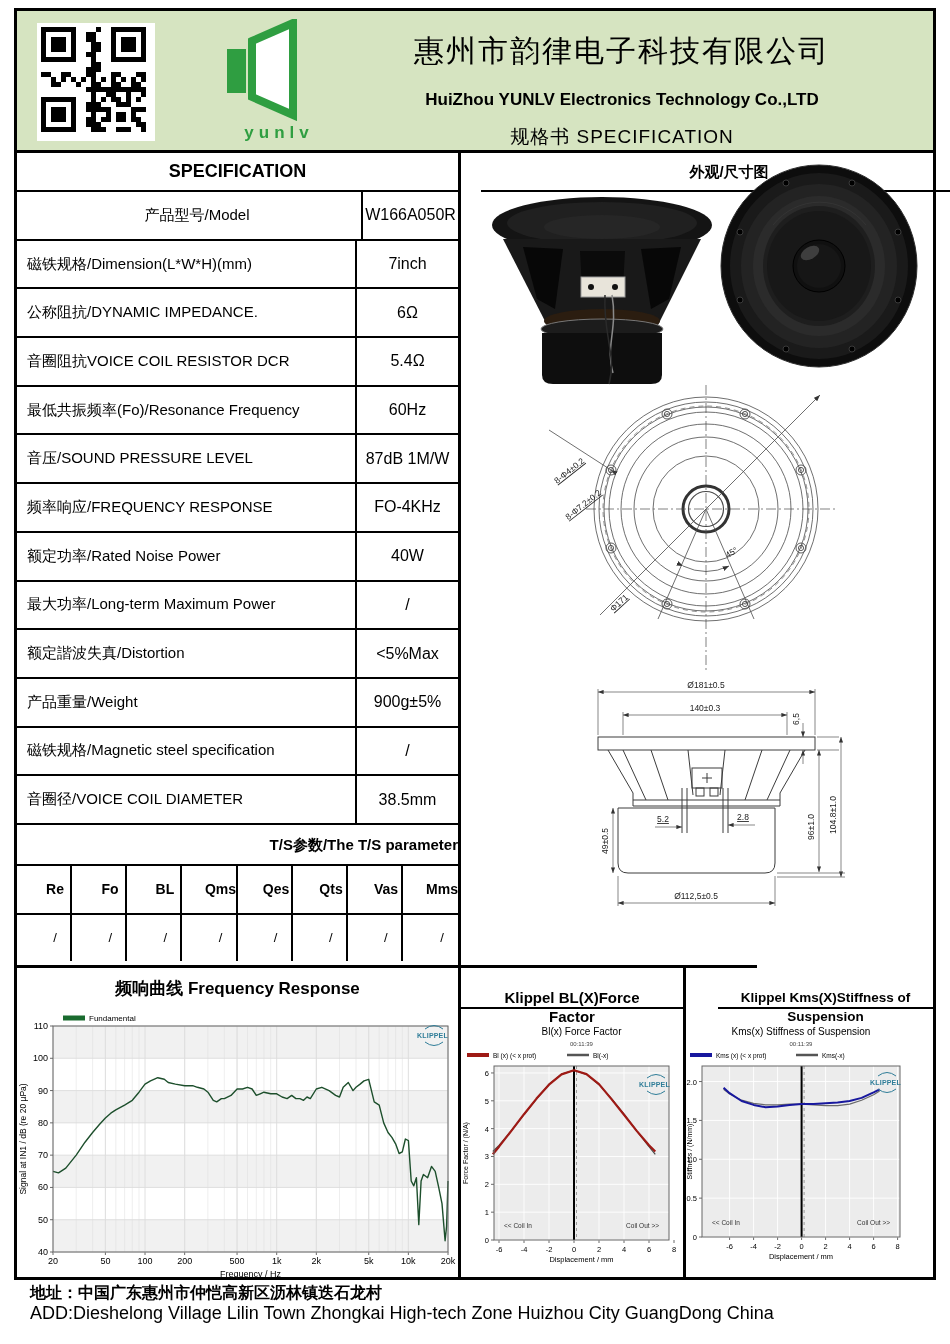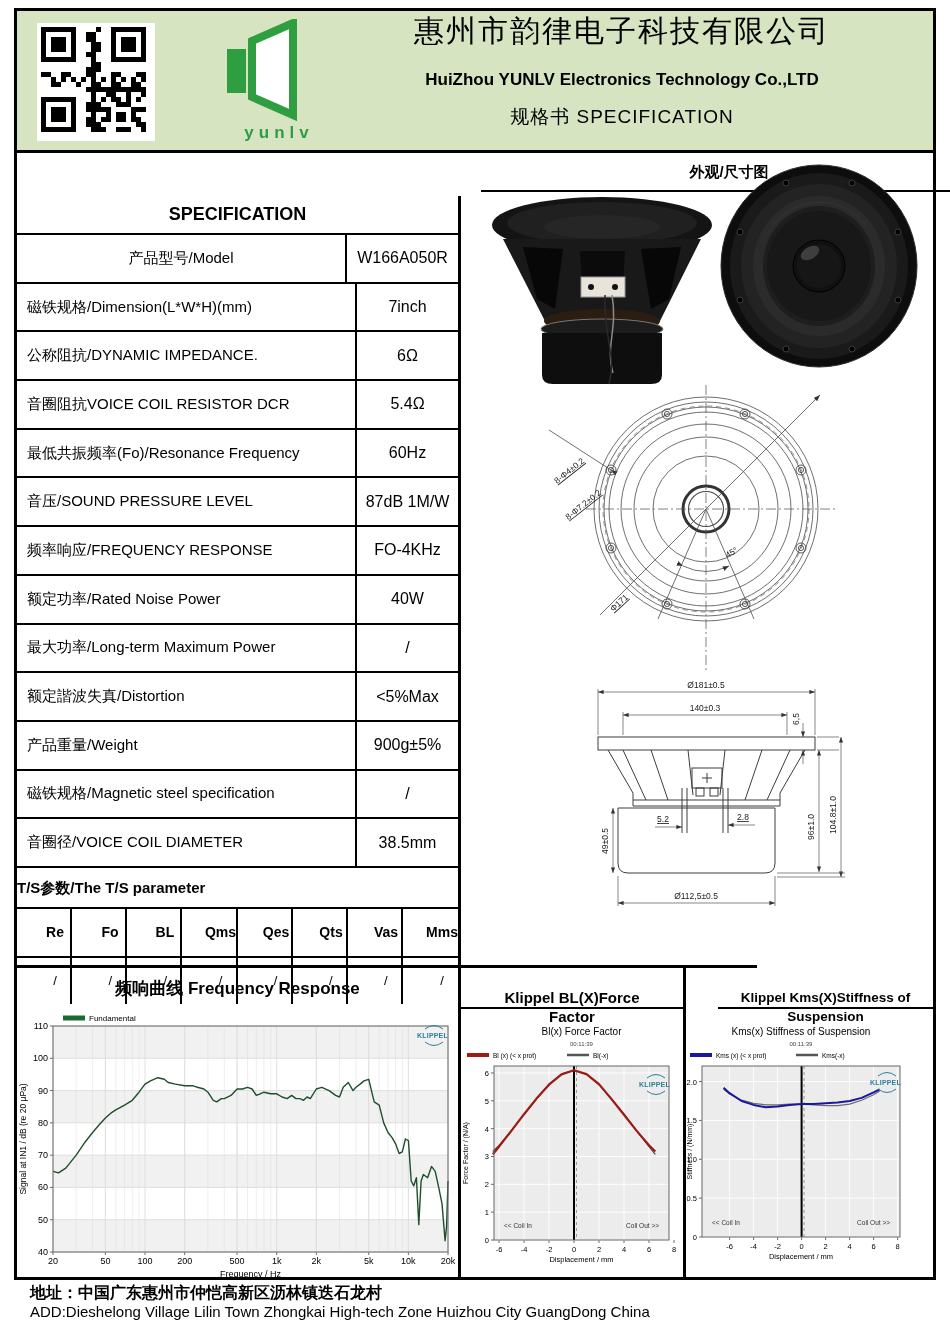--- a/index.html
+++ b/index.html
@@ -3,33 +3,33 @@
 <meta charset="utf-8">
 <style>
   html,body{margin:0;padding:0;}
   body{width:950px;height:1344px;position:relative;background:#fff;
        font-family:"Liberation Sans","DejaVu Sans",sans-serif;color:#000;}
   .abs{position:absolute;}
   .frame{position:absolute;left:14px;top:8px;width:916px;height:1266px;border:3px solid #000;}
   
   .hdr{position:absolute;left:0;top:0;width:916px;height:139px;background:#d6e4c1;border-bottom:3px solid #000;}
   .hdr-txt{position:absolute;left:300px;top:0;width:610px;text-align:center;}
-  .co-cn{font-size:30px;letter-spacing:2px;margin-top:0;}
+  .co-cn{font-size:30px;letter-spacing:2px;margin-top:20px;}
   .co-en{font-size:17px;font-weight:600;margin-top:18px;}
   .doc-t{font-size:19px;margin-top:14px;letter-spacing:1px;}
   .brand{position:absolute;left:212px;top:112px;width:100px;text-align:center;color:#2f9e41;
          font-weight:bold;font-size:17px;letter-spacing:5px;}
   
-  .left-col{position:absolute;left:0;top:142px;width:441px;height:812px;border-right:3px solid #000;margin-top:43px;}
+  .left-col{position:absolute;left:0;top:142px;width:441px;height:812px;border-right:3px solid #000;}
   .sec-title{height:37px;line-height:37px;border-bottom:2px solid #000;text-align:center;font-weight:bold;font-size:18px;}
   .spec-row{height:46.7px;border-bottom:2px solid #000;display:flex;}
   .spec-label{width:328px;border-right:2px solid #000;display:flex;align-items:center;padding-left:10px;font-size:15px;}
-  .spec-label.ctr{justify-content:center;padding-left:0;}
+  .spec-label.ctr{justify-content:center;padding-left:16px;}
   .spec-value{flex:1;display:flex;align-items:center;justify-content:center;font-size:16px;}
-  .ts-title{height:39px;line-height:39px;border-bottom:2px solid #000;text-align:left;font-weight:bold;font-size:15px;}
+  .ts-title{height:39px;line-height:39px;border-bottom:2px solid #000;text-align:right;font-weight:bold;font-size:15px;}
   .ts-grid{display:grid;grid-template-columns:repeat(8,1fr);}
   .ts-grid div{border-right:2px solid #000;text-align:center;padding-left:23px;}
   .ts-grid div:last-child{border-right:none;}
   .ts-head div{height:47px;line-height:47px;border-bottom:2px solid #000;font-weight:600;font-size:14px;}
   .ts-vals div{height:46px;line-height:46px;font-size:13px;}
   
   .right-col{position:absolute;left:464px;top:142px;width:496px;height:812px;}
   .right-col .sec-title{font-size:15px;}
   
   .bottom{position:absolute;left:0;top:954px;width:740px;height:312px;border-top:3px solid #000;display:flex;}
@@ -38,21 +38,21 @@
   .panel-r{width:247px;}
   .p-title{font-weight:bold;text-align:center;}
   .p-title.one{height:42px;line-height:42px;font-size:17px;}
   .p-title.two{height:41px;border-bottom:2px solid #000;font-size:15px;line-height:19px;padding-top:20px;box-sizing:border-box;}
   .panel-r .p-title.two{font-size:13.5px;margin-left:32px;}
   #freq-chart{width:441px;height:270px;position:relative;}
   #bl-chart{width:222px;height:267px;position:relative;}
   #kms-chart{width:247px;height:267px;position:relative;}
   
   .foot-cn{position:absolute;left:30px;top:1283px;font-size:16px;font-weight:600;}
-  .foot-en{position:absolute;left:30px;top:1303px;font-size:15px;}
+  .foot-en{position:absolute;left:30px;top:1303px;font-size:18px;}
   svg text{font-family:"Liberation Sans","DejaVu Sans",sans-serif;}
   .dim{font-size:8.5px;fill:#222;}
 </style>
 </head>
 <body>
 
 <div class="frame">
 
   <div class="hdr">
     <svg id="qr" class="abs" style="left:20px;top:12px" width="118" height="118">

